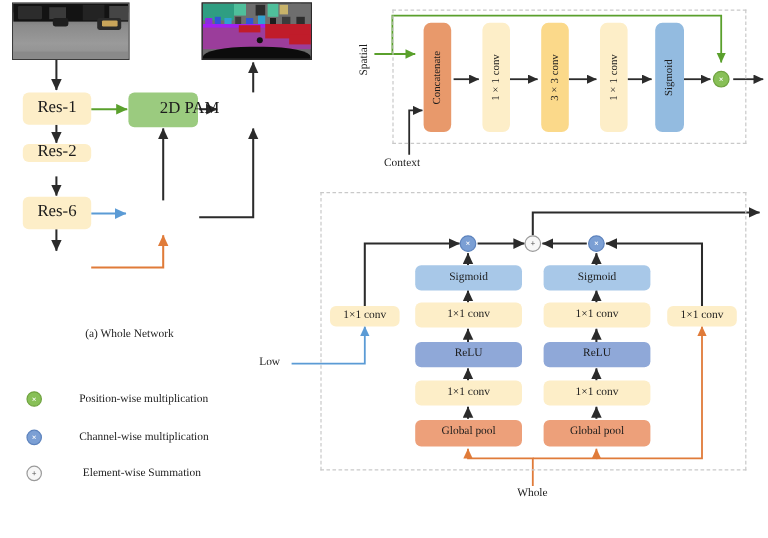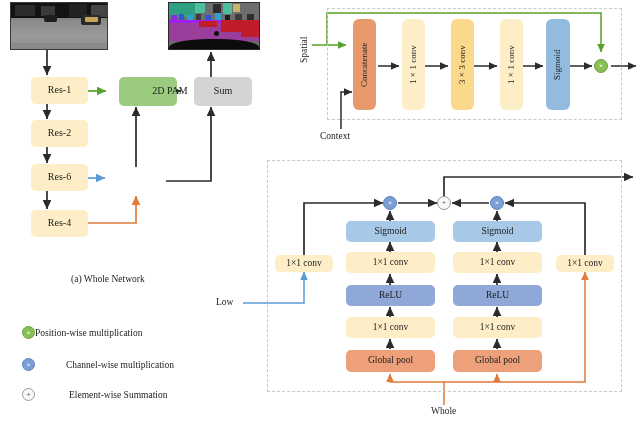--- a/index.html
+++ b/index.html
@@ -18,21 +18,21 @@
   .node{
     position:absolute;
     display:flex;align-items:center;justify-content:center;
     text-align:center;
     border-radius:5px;
     font-size:9.5px;
     line-height:1.05;
     box-sizing:border-box;
     white-space:nowrap;
   }
-  .node.big{font-size:10px;margin-left:12px;}
+  .node.big{font-size:14px;}
   .node.vert{
     writing-mode:vertical-rl;
     transform:rotate(180deg);
     border-radius:6px;
     font-size:9px;
   }
 
   
   .circ{
     position:absolute;border-radius:50%;
@@ -203,48 +203,42 @@
     <div class="abs" style="left:30px;top:18px;width:18px;height:6px;background:#c01c2a;"></div>
     <div class="abs" style="left:72px;top:26px;width:20px;height:8px;background:#c01c2a;"></div>
     <div class="abs" style="left:45px;top:28px;width:5px;height:5px;border-radius:50%;background:#111;"></div>
     <div class="abs" style="left:0;top:36px;width:100%;height:12px;background:#0c0c0c;border-radius:44% 44% 0 0 / 70% 70% 0 0;"></div>
   </div>
 
   <div class="node big" style="left:19px;top:77px;width:57px;height:27px;background:#fdeec8;">
       <span>Res-1</span>
     </div>
 
-  <div class="node big" style="left:19px;top:120px;width:57px;height:27px;background:#fdeec8;">
+  <div class="node big" style="left:19px;top:120px;width:57px;height:15px;background:#fdeec8;">
       <span>Res-2</span>
     </div>
 
   <div class="node big" style="left:19px;top:164px;width:57px;height:27px;background:#fdeec8;">
       <span>Res-6</span>
     </div>
 
-  <div class="node big" style="left:19px;top:210px;width:57px;height:27px;background:#fdeec8;">
-      <span>Res-4</span>
-    </div>
 
   <div class="node big" style="left:107px;top:77px;width:58px;height:29px;background:#9bcb7f;padding-left:44px;">
       <span>2D PAM</span>
     </div>
 
-  <div class="node big" style="left:182px;top:77px;width:58px;height:29px;background:#d4d4d4;">
-      <span>Sum</span>
-    </div>
 
 
   <div class="cap" style="left:71px;top:274px;">(a) Whole Network</div>
 
   <div class="legrow" style="left:22px;top:326px;">
     <div class="circ green" style="position:relative;left:0;top:0;width:13px;height:13px;">
       <span>×</span>
     </div>
-    <span class="legtxt" style="">Position-wise multiplication</span>
+    <span class="legtxt" style="margin-left:31px;">Position-wise multiplication</span>
   </div>
 
   <div class="legrow" style="left:22px;top:358px;">
     <div class="circ blue" style="position:relative;left:0;top:0;width:13px;height:13px;">
       <span>×</span>
     </div>
     <span class="legtxt" style="margin-left:31px;">Channel-wise multiplication</span>
   </div>
 
   <div class="legrow" style="left:22px;top:388px;">

